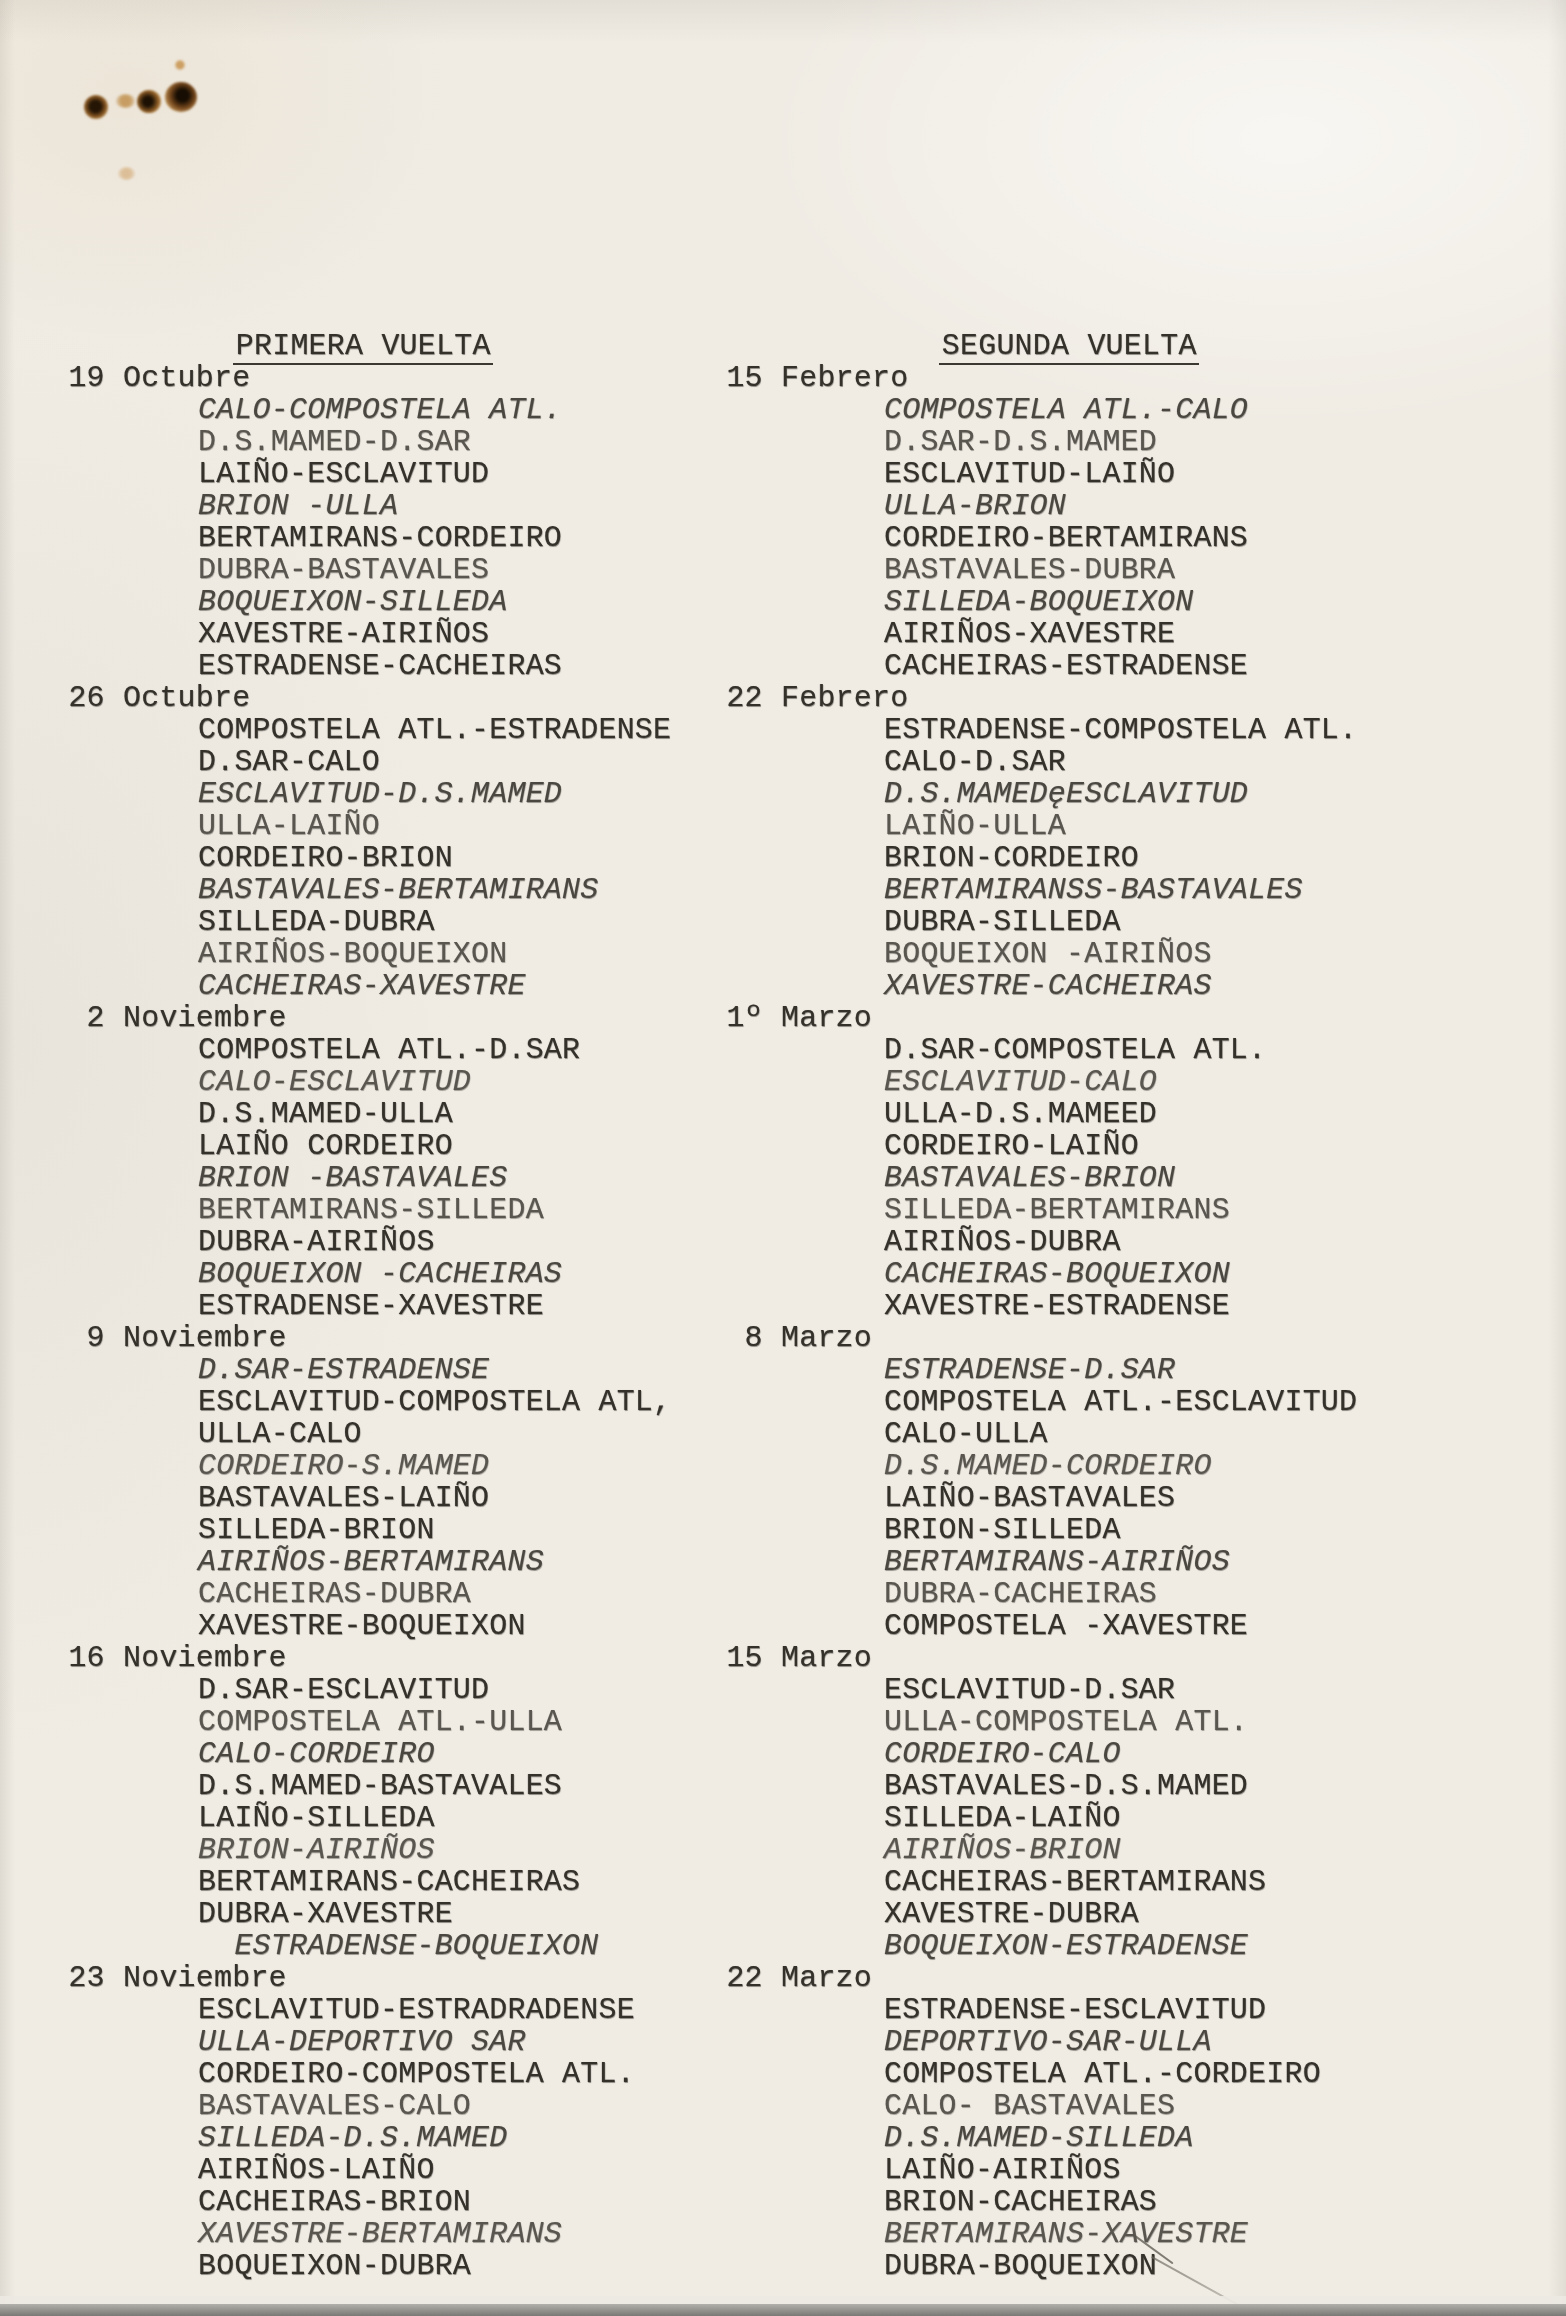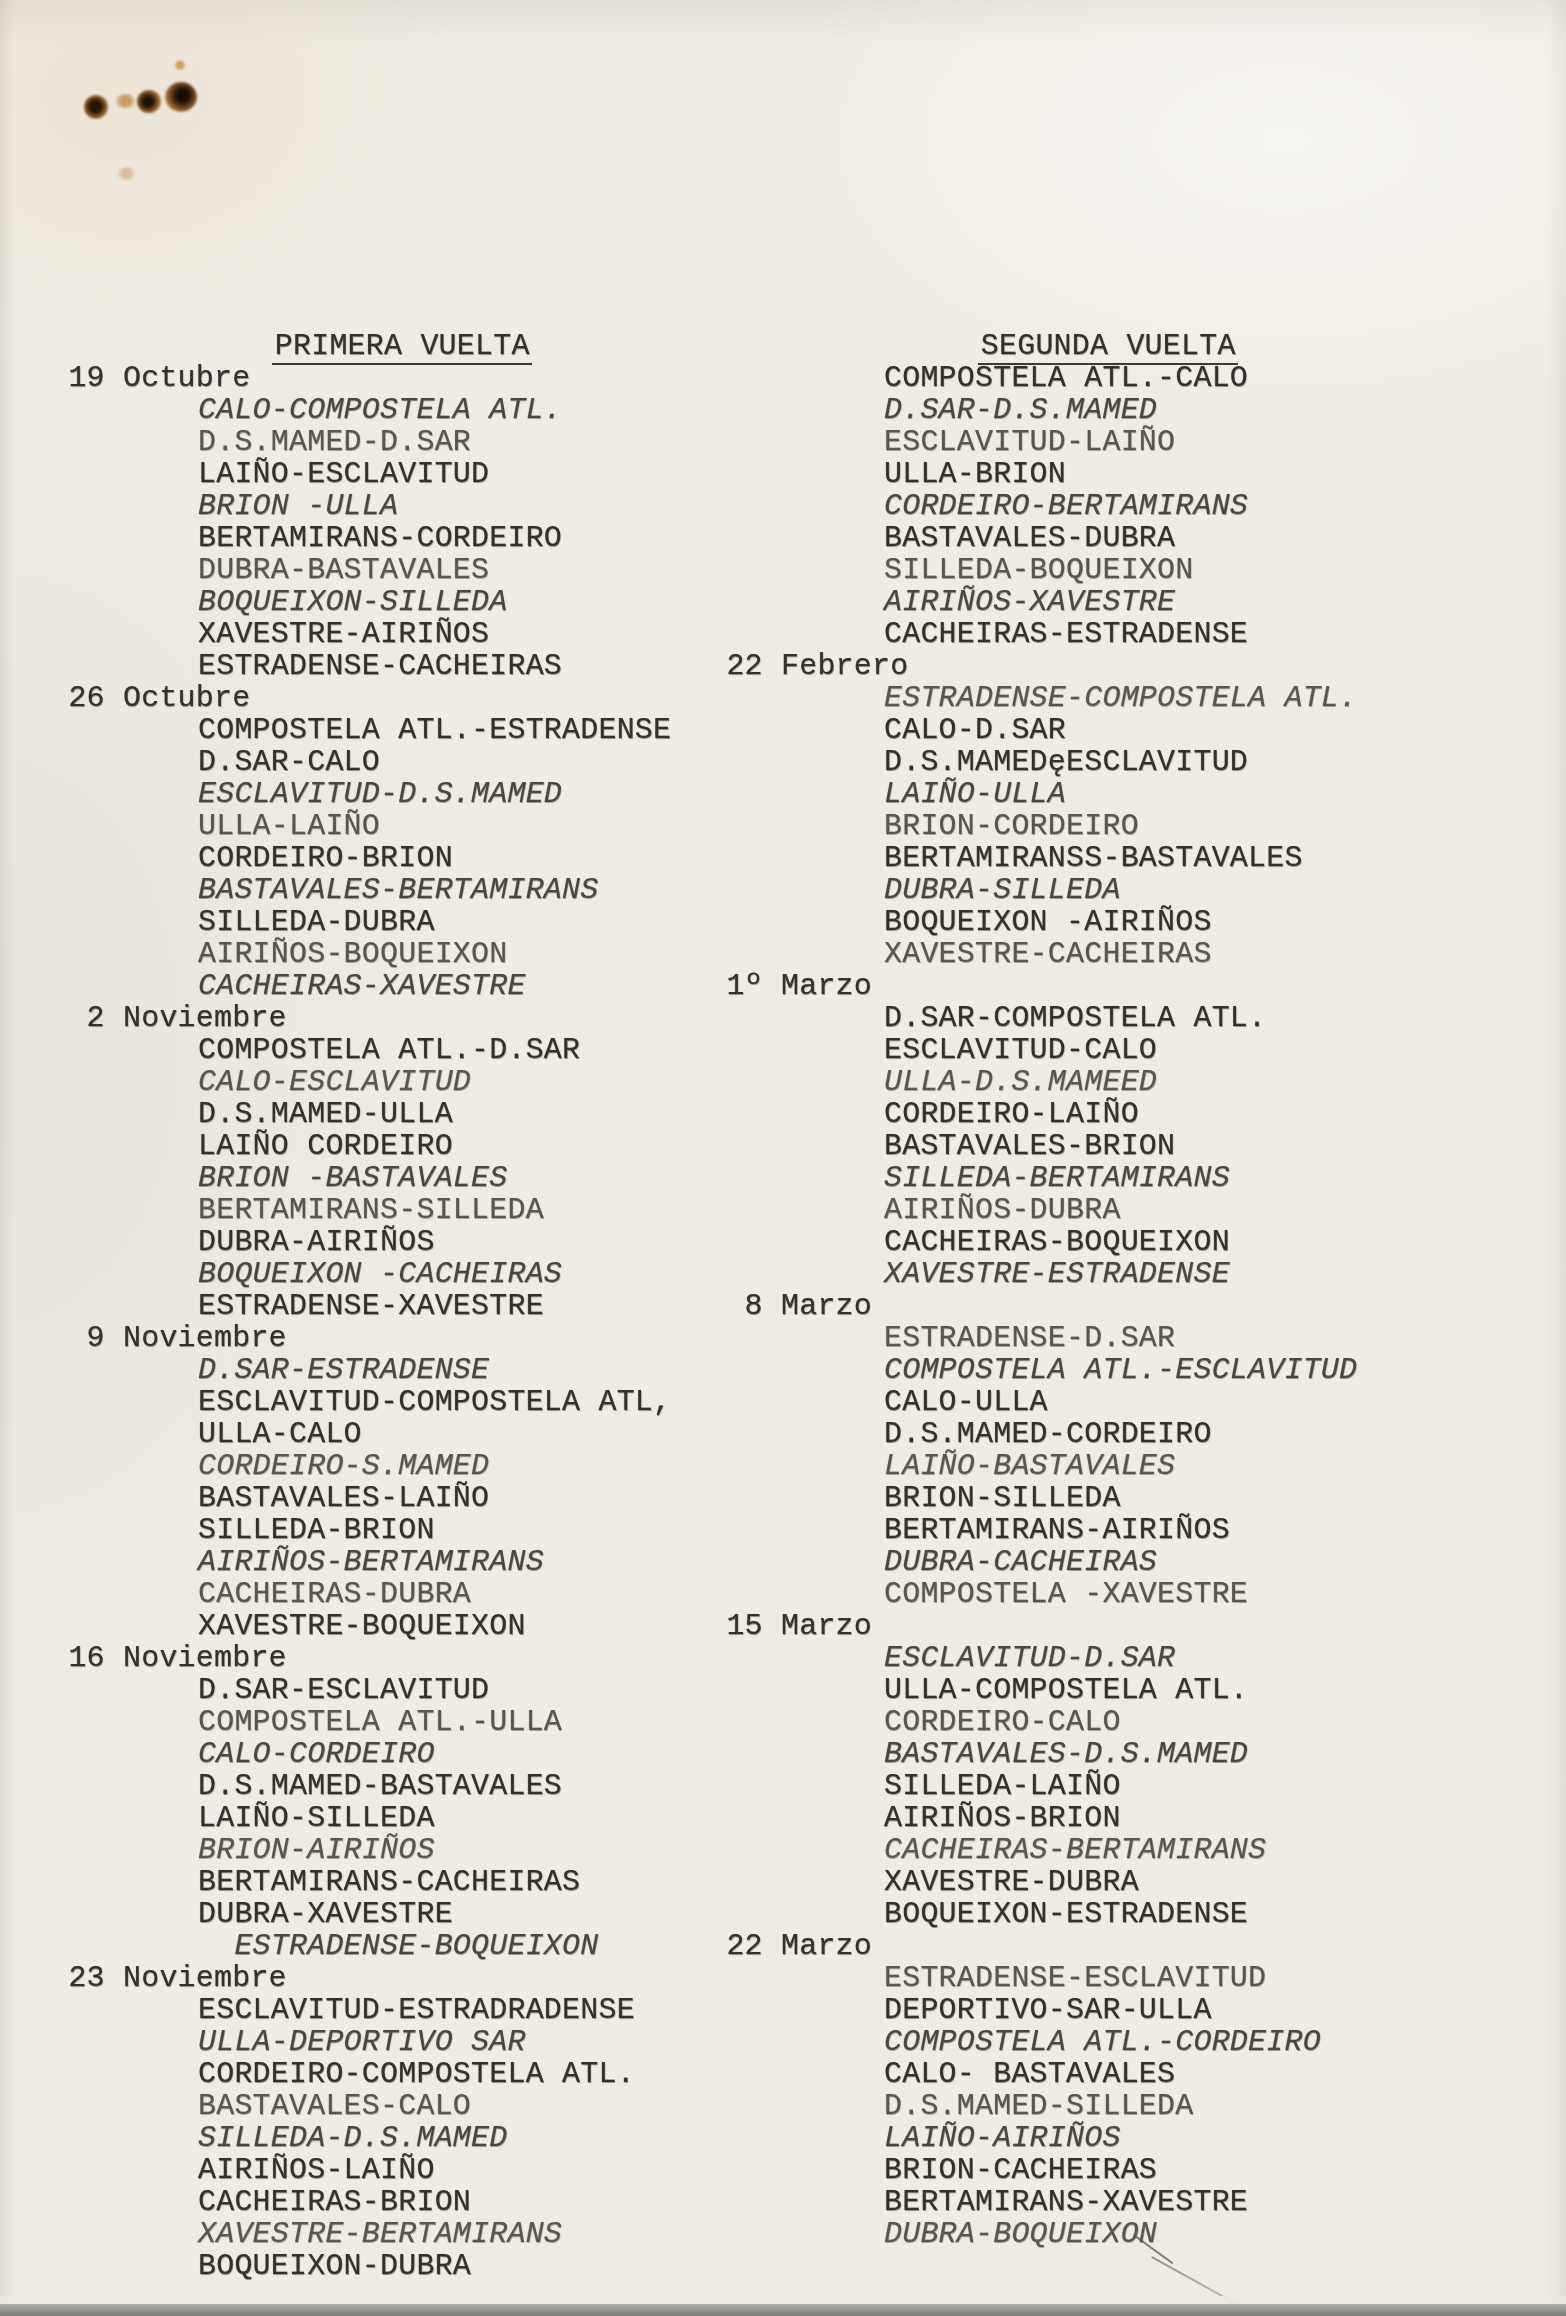--- a/index.html
+++ b/index.html
@@ -22,21 +22,21 @@
   .col{position:absolute;top:330px;width:721px;}
   .col-left{left:59px;}
   .col-right{left:717px;}
   .tline{
     white-space:pre;
     font-size:30px;line-height:32px;
     color:#34312b;
     text-shadow:0.5px 0.7px 0.7px rgba(52,49,43,.5), -0.3px -0.2px 0.7px rgba(52,49,43,.3);
     letter-spacing:0.2px;
   }
-  .round-title{display:inline-block;border-bottom:2.8px solid #3c3933;padding:0 2.8px 0.9px 2.8px;margin-left:39px;}
+  .round-title{display:inline-block;border-bottom:2.8px solid #3c3933;padding:0 2.8px 0.9px 2.8px;}
   .title-row{height:32px;}
   .col-left  .title-row{margin-left:174px;}
   .col-right .title-row{margin-left:222px;}
   .date-line{margin-left:9.4px;}
   .col-left  .match-line{margin-left:139px;}
   .col-right .match-line{margin-left:167px;}
   .match-line:nth-child(3n){opacity:.88;font-style:italic;}
   .match-line:nth-child(4n){opacity:.8;}
   
   .stain{position:absolute;border-radius:50%;filter:blur(1.1px);}
@@ -135,20 +135,21 @@
         <div class="tline match-line">CORDEIRO-COMPOSTELA ATL.</div>
         <div class="tline match-line">BASTAVALES-CALO</div>
         <div class="tline match-line">SILLEDA-D.S.MAMED</div>
         <div class="tline match-line">AIRIÑOS-LAIÑO</div>
         <div class="tline match-line">CACHEIRAS-BRION</div>
         <div class="tline match-line">XAVESTRE-BERTAMIRANS</div>
         <div class="tline match-line">BOQUEIXON-DUBRA</div>
       </div>
       <div class="col col-right">
         <div class="tline title-row"><span class="round-title">SEGUNDA VUELTA</span></div>
+        <div class="tline date-line">15 Febrero</div>
         <div class="tline match-line">COMPOSTELA ATL.-CALO</div>
         <div class="tline match-line">D.SAR-D.S.MAMED</div>
         <div class="tline match-line">ESCLAVITUD-LAIÑO</div>
         <div class="tline match-line">ULLA-BRION</div>
         <div class="tline match-line">CORDEIRO-BERTAMIRANS</div>
         <div class="tline match-line">BASTAVALES-DUBRA</div>
         <div class="tline match-line">SILLEDA-BOQUEIXON</div>
         <div class="tline match-line">AIRIÑOS-XAVESTRE</div>
         <div class="tline match-line">CACHEIRAS-ESTRADENSE</div>
         <div class="tline date-line">22 Febrero</div>

